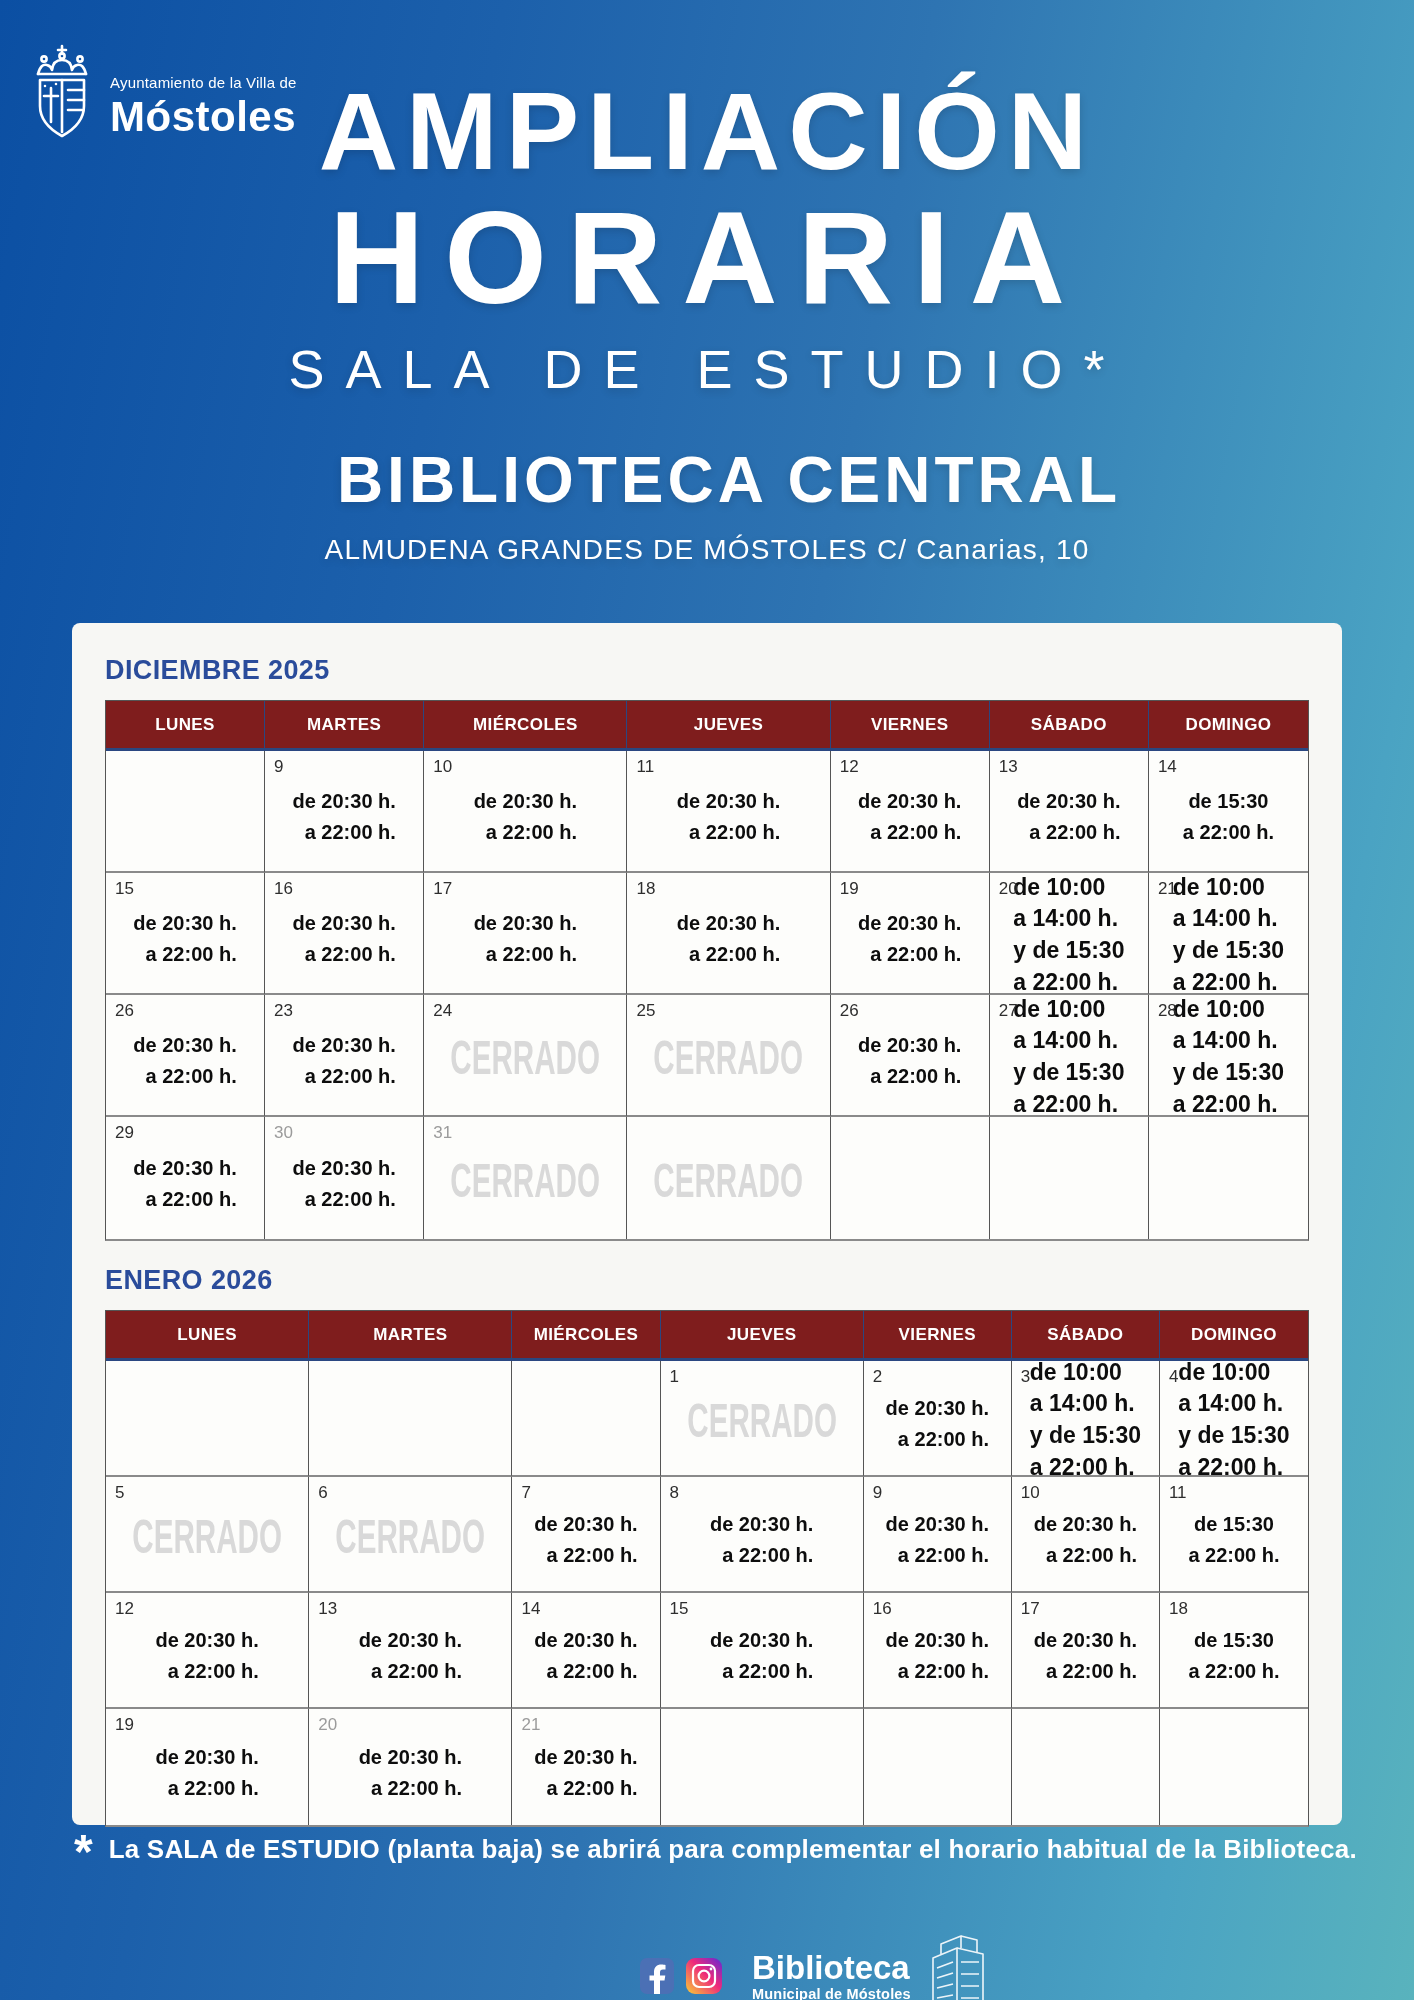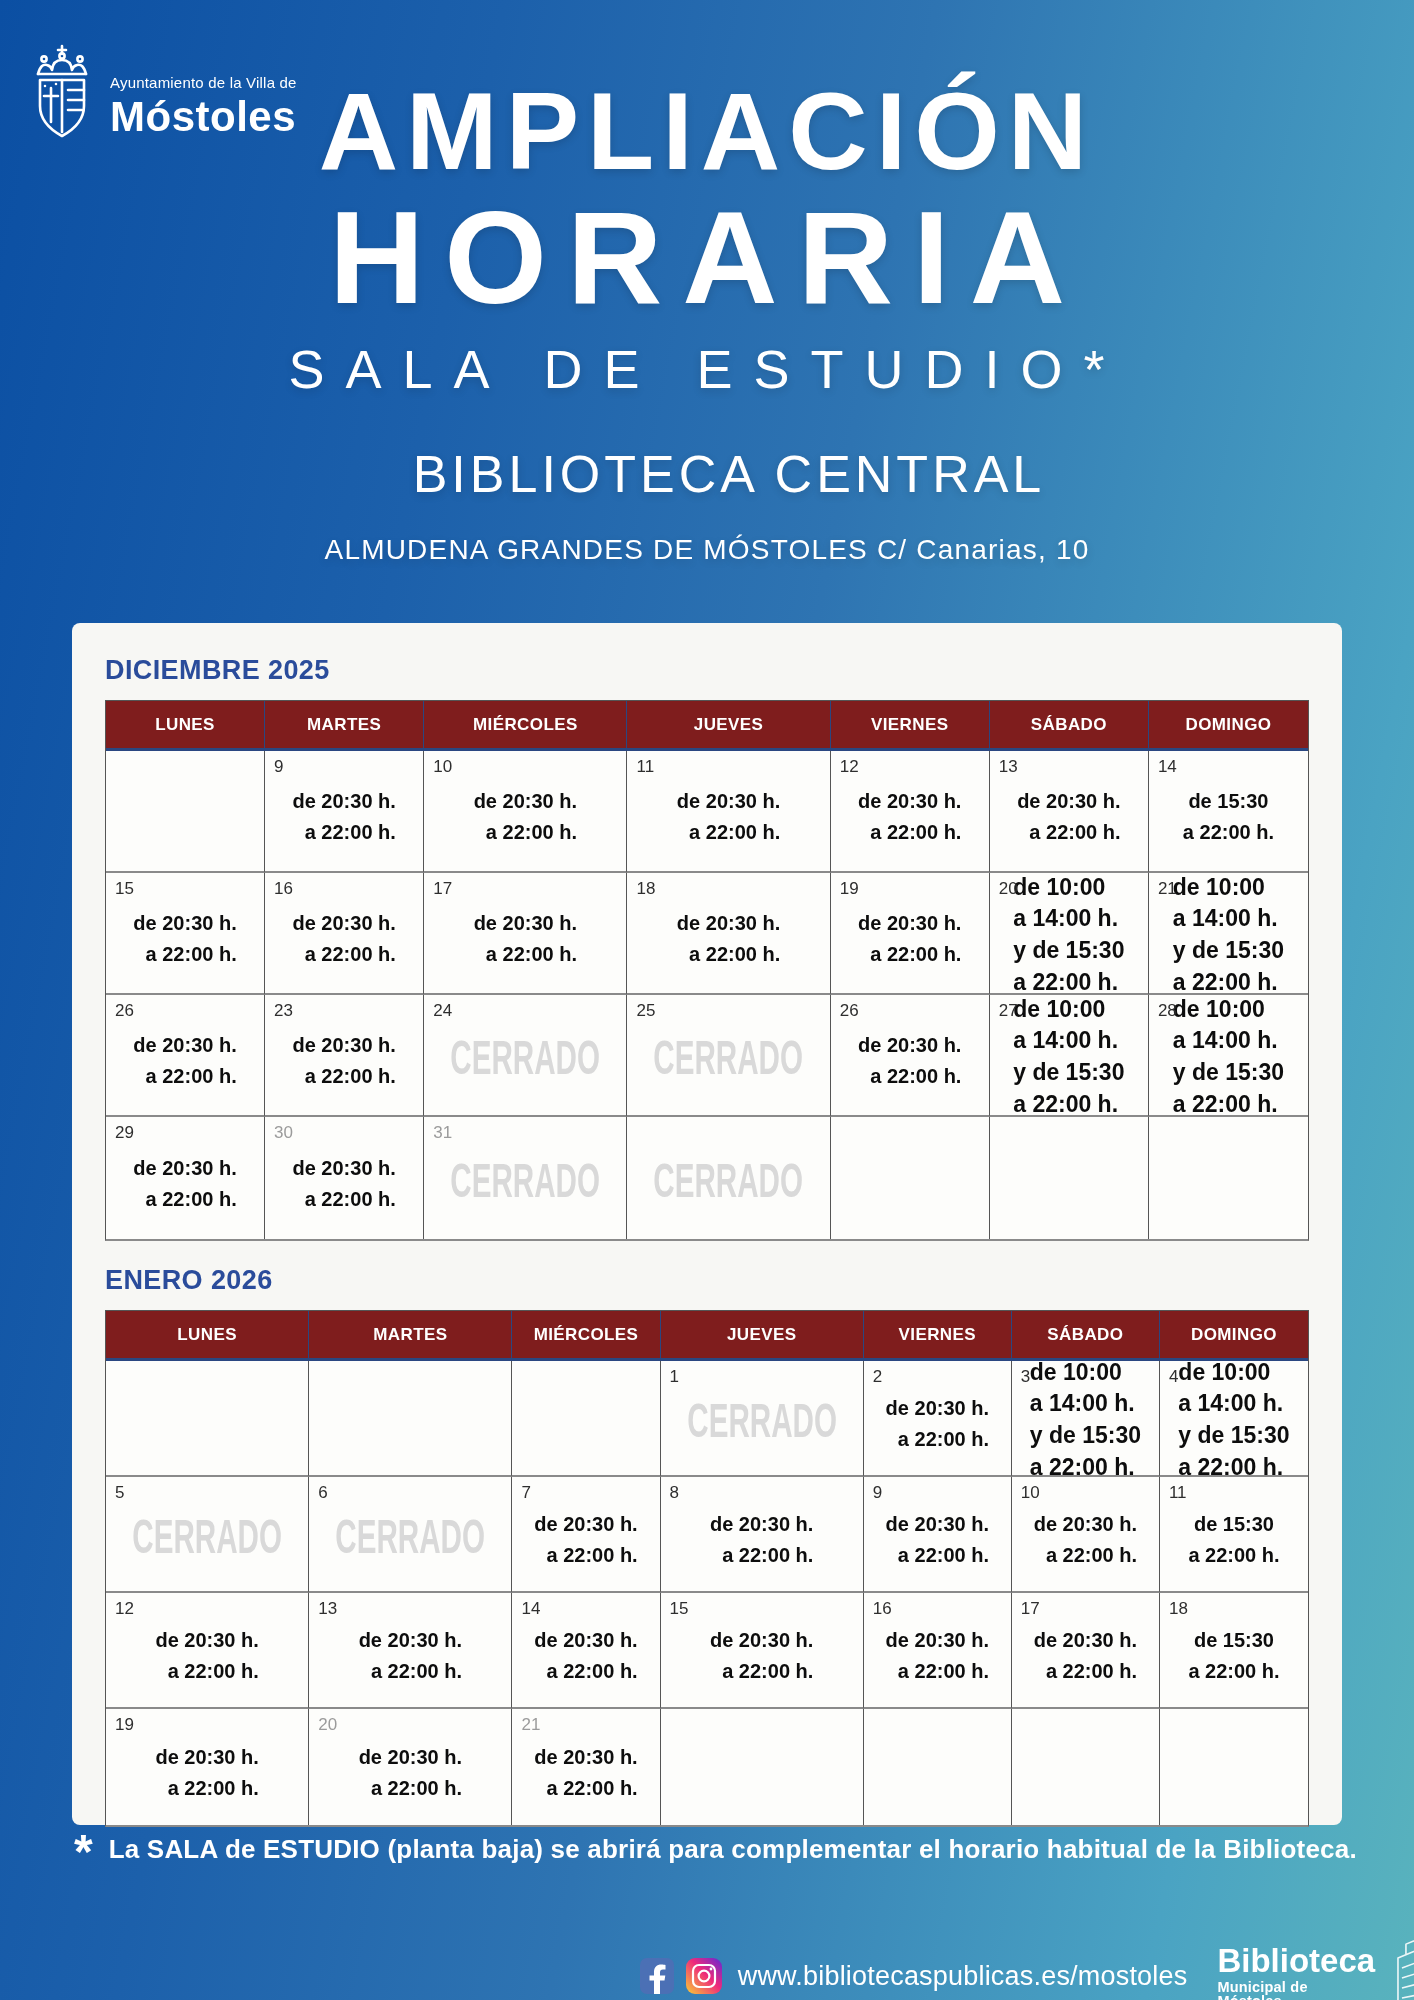--- a/index.html
+++ b/index.html
@@ -16,21 +16,21 @@
   .logo { position:absolute; left:30px; top:44px; display:flex; gap:16px; align-items:flex-start; }
   .logo svg { display:block; }
   .logo-small { font-size:15px; font-weight:400; margin-top:30px; letter-spacing:0.2px; }
   .logo-big { font-size:42px; font-weight:bold; letter-spacing:0.5px; margin-top:2px; }
 
   .hero { position:absolute; left:0; top:0; width:100%; text-align:center;
           text-shadow:0 3px 8px rgba(0,0,0,0.15); }
   .hero .t1 { position:absolute; top:76px;  width:100%; font-size:110px; font-weight:800; letter-spacing:8px;  line-height:1; }
   .hero .t2 { position:absolute; top:192px; width:100%; font-size:132px; font-weight:800; letter-spacing:20px; line-height:1; }
   .hero .t3 { position:absolute; top:342px; width:100%; font-size:54px;  font-weight:400; letter-spacing:21px; line-height:1; }
-  .hero .t4 { position:absolute; top:448px; width:100%; font-size:52px;  font-weight:400; letter-spacing:4px;  line-height:1;padding-left:44px; }
+  .hero .t4 { position:absolute; top:448px; width:100%; font-size:64px;  font-weight:700; letter-spacing:4px;  line-height:1;padding-left:44px; }
   .hero .t5 { position:absolute; top:536px; width:100%; font-size:28px;  font-weight:400; letter-spacing:1.2px; line-height:1; }
 
   
   .card { position:absolute; left:72px; top:623px; width:1270px; height:1202px;
           background:#f7f7f4; border-radius:8px; }
   .month-section { padding:32px 33px 0 33px; }
   .month-section.second { padding-top:24px; }
   .month-title { color:#2a4c9b; font-size:27px; font-weight:800; letter-spacing:0.4px; margin-bottom:14px; }
 
   .cal-grid { display:grid; grid-template-columns:repeat(7,1fr);
@@ -460,21 +460,20 @@
         <path fill="#ffffff" d="M14 30 V16.5 h4.5 l0.8 -5 H14 V8.2 c0 -1.5 0.8 -2.8 3 -2.8 h2.5 V1 C18.8 0.8 17 0.6 15.3 0.6 c-4.4 0 -7.3 2.7 -7.3 7.3 v3.6 H3.5 v5 H8 V30 z"></path>
       </svg>
     </div>
     <div class="ig">
       <svg width="26" height="26" viewBox="0 0 26 26" fill="none" stroke="#ffffff" stroke-width="2.2" stroke-linecap="round">
         <rect x="2" y="2" width="22" height="22" rx="6"></rect>
         <circle cx="13" cy="13" r="5.4"></circle>
         <circle cx="20" cy="6" r="1.4" fill="#ffffff" stroke="none"></circle>
       </svg>
     </div>
-    <div class="url">www.bibliotecaspublicas.es/mostoles</div>
     <div class="brand">
       <div class="brand-title">Biblioteca</div>
       <div class="brand-sub">Municipal de Móstoles</div>
     </div>
     <svg class="building" width="62" height="104" viewBox="0 0 62 104" fill="none" stroke="#ffffff" stroke-width="1.6" stroke-linejoin="round">
       <path d="M6 102 V34 L30 24 V102 z"></path>
       <path d="M30 24 L56 30 V102 H30"></path>
       <path d="M10 44 L26 38 M10 54 L26 49 M10 64 L26 60 M10 74 L26 71 M10 84 L26 82 M10 94 L26 93"></path>
       <path d="M34 38 H52 M34 50 H52 M34 62 H52 M34 74 H52 M34 86 H52"></path>
       <path d="M14 30 L14 20 L34 12 L34 24"></path>

